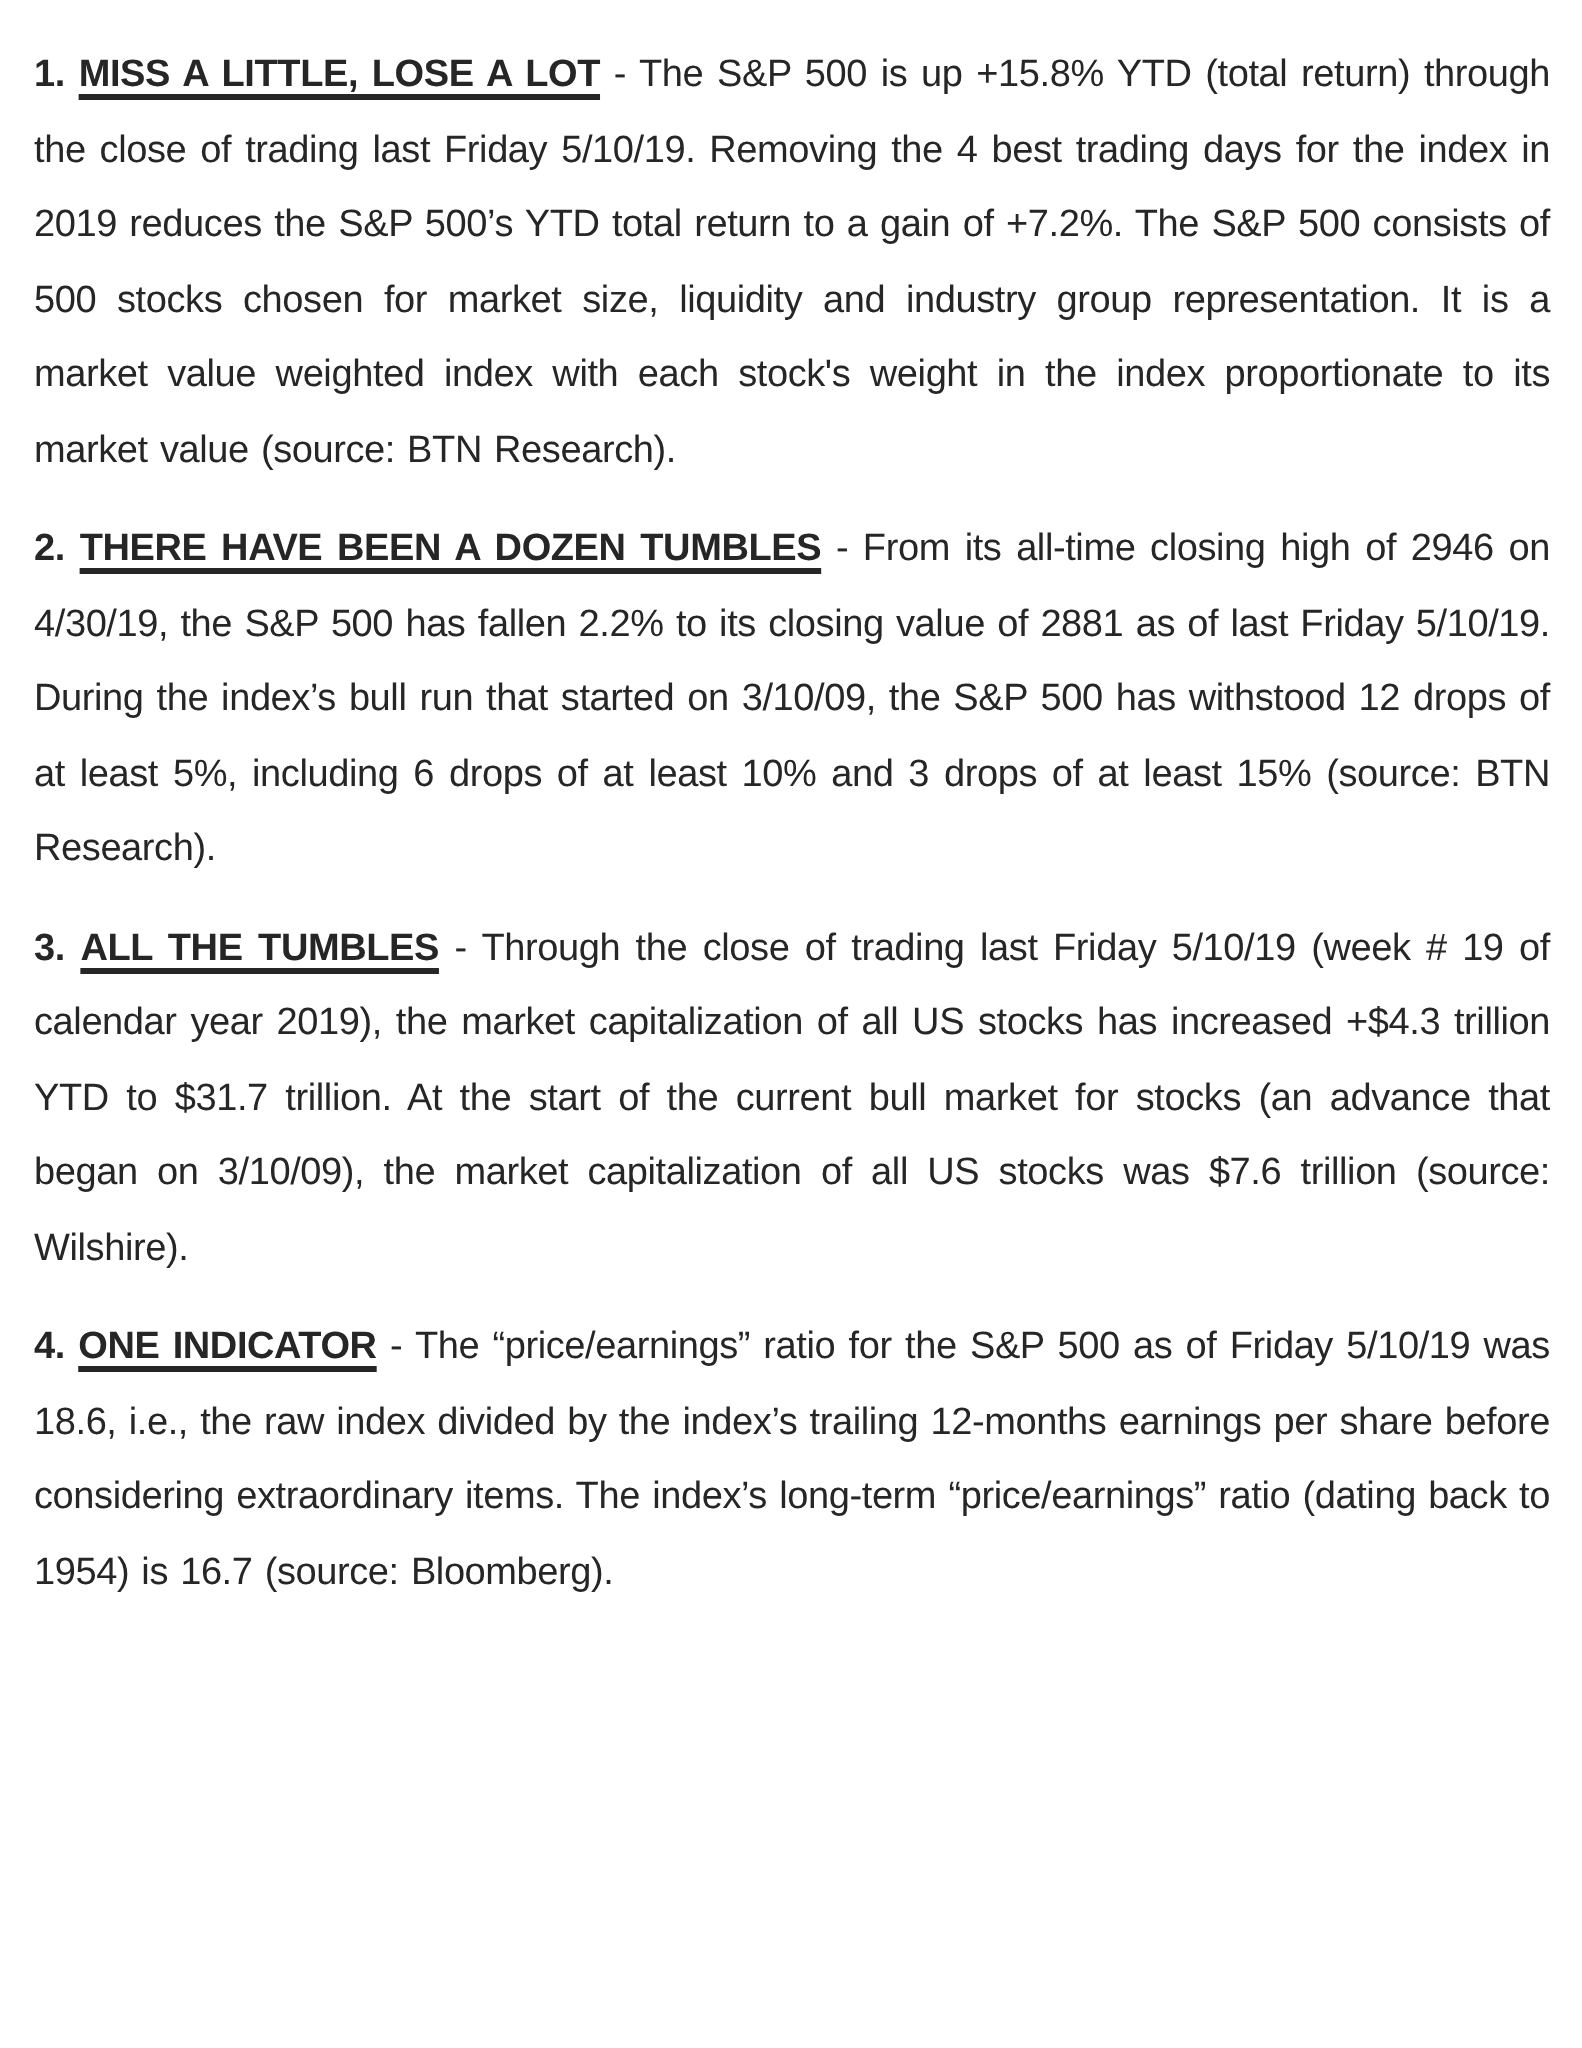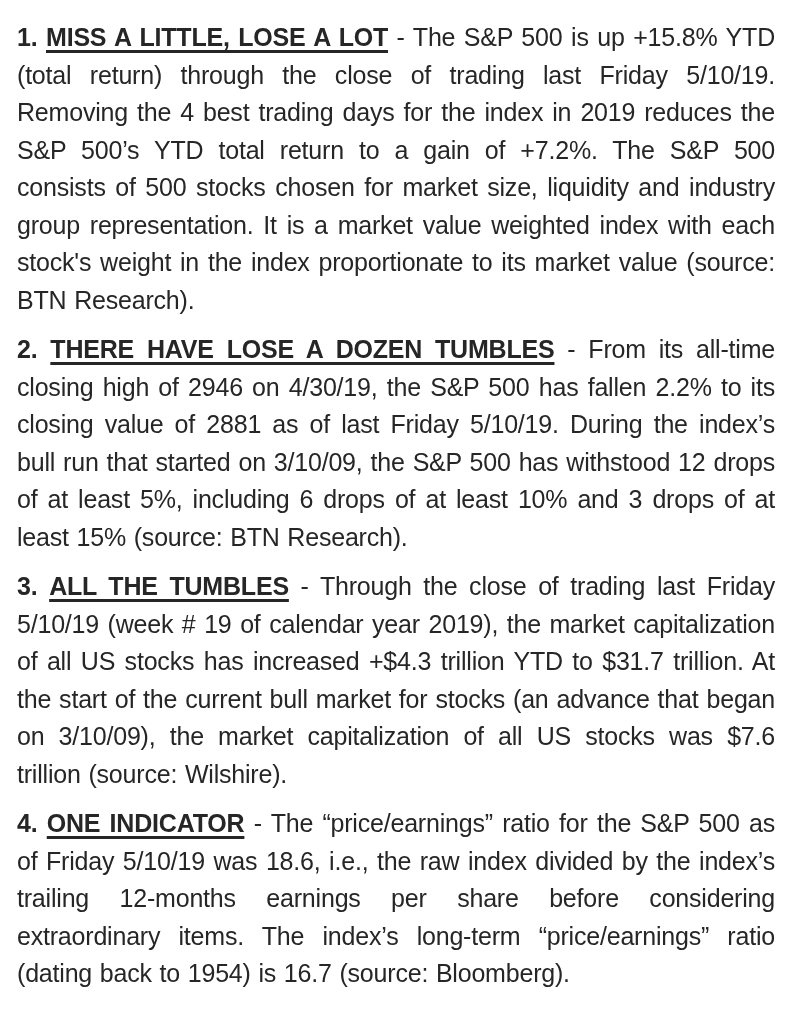--- a/index.html
+++ b/index.html
@@ -14,21 +14,21 @@
     box-sizing: border-box;
     padding: 19px 16px 0 17px;
     font-family: "Liberation Sans", "DejaVu Sans", sans-serif;
     color: #262626;
   }
   .doc {
     width: 100%;
   }
   p.item {
     margin: 0 0 12px 0;
-    font-size: 25px;
+    font-size: 19px;
     line-height: 37.5px;
     text-align: justify;
     letter-spacing: -0.2px;
     word-spacing: 1px;
   }
   .num {
     font-weight: 700;
   }
   .hd {
     font-weight: 700;
@@ -43,21 +43,21 @@
 <div class="doc">
 
   <p class="item">
     <span class="num">1.</span>
     <span class="hd">MISS A LITTLE, LOSE A LOT</span>
     <span>- The S&amp;P 500 is up +15.8% YTD (total return) through the close of trading last Friday 5/10/19. Removing the 4 best trading days for the index in 2019 reduces the S&amp;P 500’s YTD total return to a gain of +7.2%. The S&amp;P 500 consists of 500 stocks chosen for market size, liquidity and industry group representation. It is a market value weighted index with each stock's weight in the index proportionate to its market value (source: BTN Research).</span>
   </p>
 
   <p class="item">
     <span class="num">2.</span>
-    <span class="hd">THERE HAVE LOSE A DOZEN TUMBLES</span>
+    <span class="hd">THERE HAVE BEEN A DOZEN TUMBLES</span>
     <span>- From its all-time closing high of 2946 on 4/30/19, the S&amp;P 500 has fallen 2.2% to its closing value of 2881 as of last Friday 5/10/19. During the index’s bull run that started on 3/10/09, the S&amp;P 500 has withstood 12 drops of at least 5%, including 6 drops of at least 10% and 3 drops of at least 15% (source: BTN Research).</span>
   </p>
 
   <p class="item">
     <span class="num">3.</span>
     <span class="hd">ALL THE TUMBLES</span>
     <span>- Through the close of trading last Friday 5/10/19 (week # 19 of calendar year 2019), the market capitalization of all US stocks has increased +$4.3 trillion YTD to $31.7 trillion. At the start of the current bull market for stocks (an advance that began on 3/10/09), the market capitalization of all US stocks was $7.6 trillion (source: Wilshire).</span>
   </p>
 
   <p class="item">

